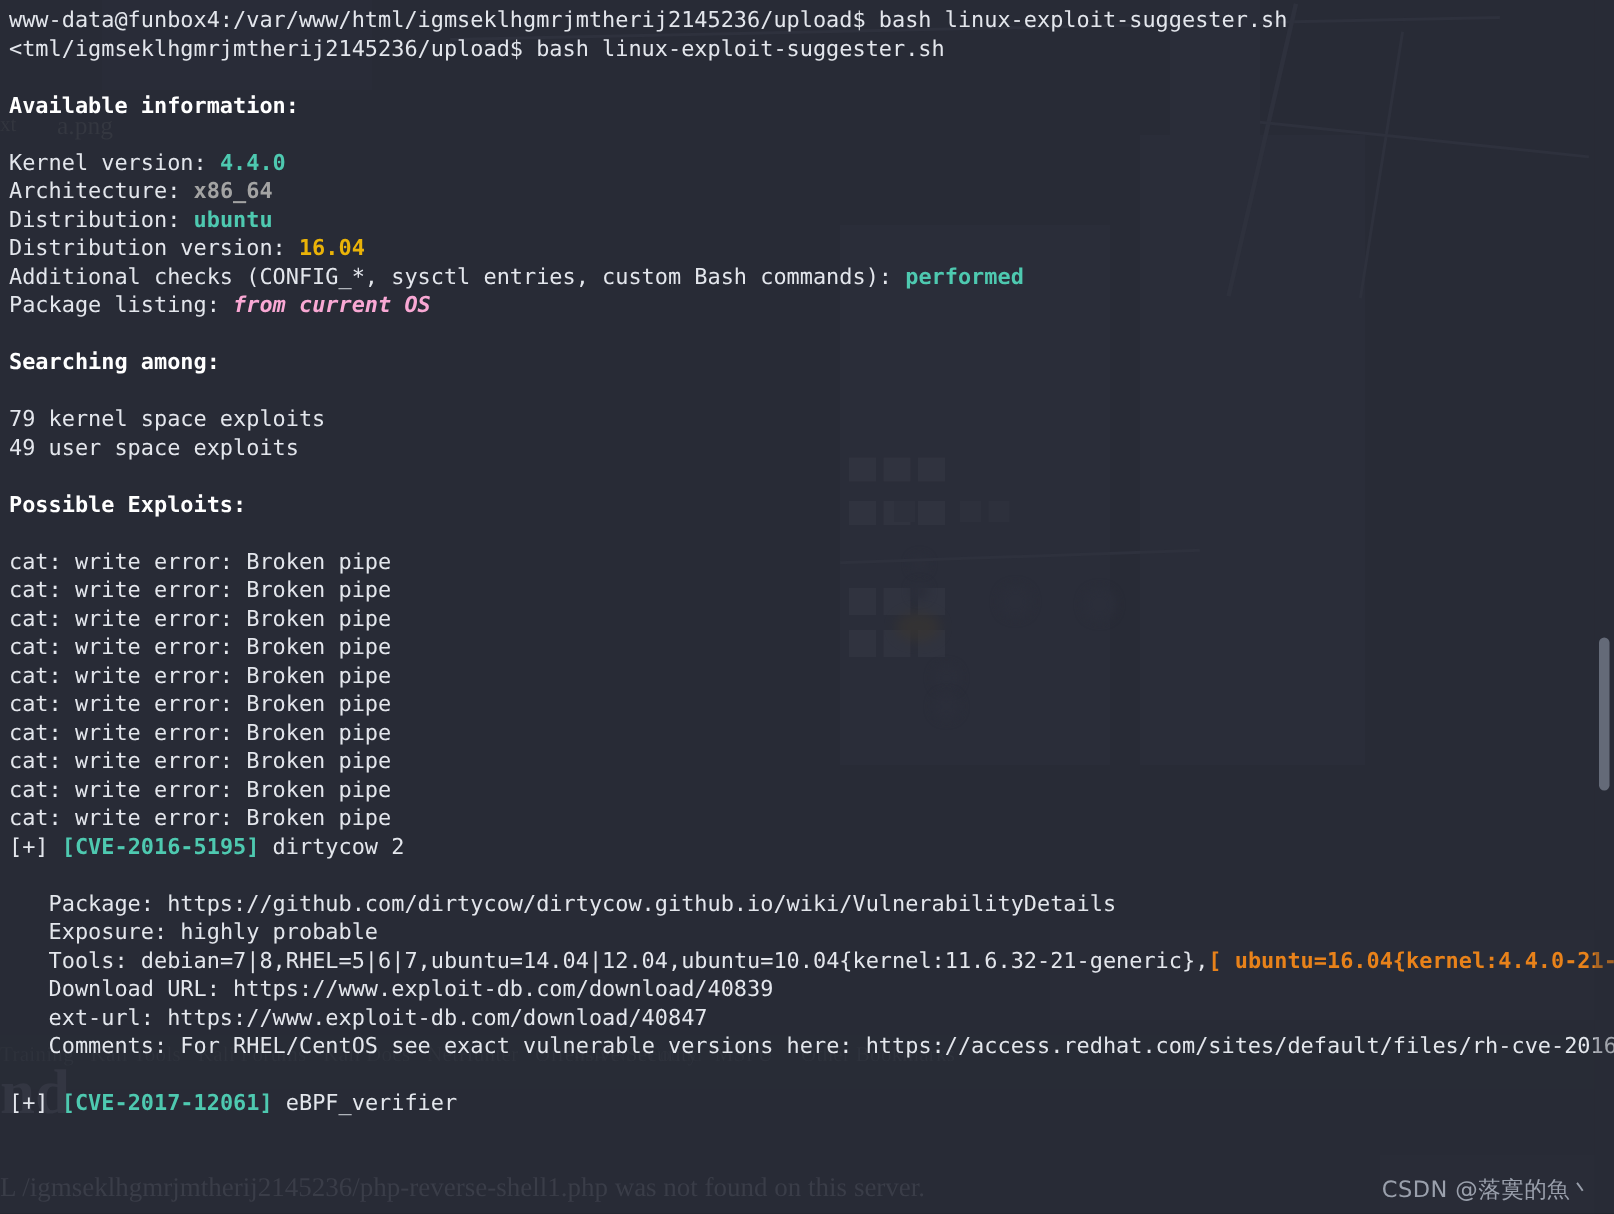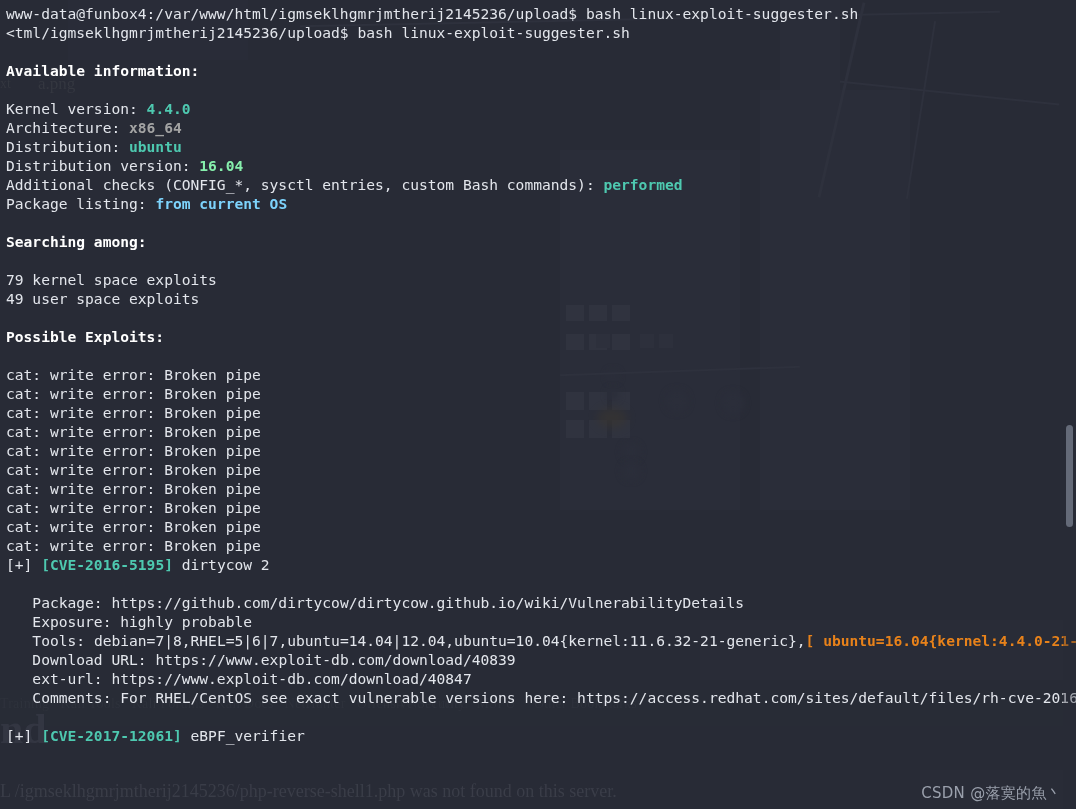--- a/index.html
+++ b/index.html
@@ -155,23 +155,23 @@
     <div class="line"><span class="plain">www-data@funbox4:/var/www/html/igmseklhgmrjmtherij2145236/upload$ bash linux-exploit-suggester.sh</span></div>
     <div class="line"><span class="plain">&lt;tml/igmseklhgmrjmtherij2145236/upload$ bash linux-exploit-suggester.sh</span></div>
     <div class="line blank"></div>
 
     <div class="line"><span class="white-bold">Available information:</span></div>
     <div class="line blank"></div>
 
     <div class="line"><span class="plain">Kernel version: </span><span class="cyan" style="color: rgb(78, 201, 176);">4.4.0</span></div>
     <div class="line"><span class="plain">Architecture: </span><span class="cyan" style="color: #a3a3a3;">x86_64</span></div>
     <div class="line"><span class="plain">Distribution: </span><span class="cyan" style="color: rgb(78, 201, 176);">ubuntu</span></div>
-    <div class="line"><span class="plain">Distribution version: </span><span class="cyan" style="color: #86efac;">16.04</span></div>
+    <div class="line"><span class="plain">Distribution version: </span><span class="cyan" style="color: #eab308;">16.04</span></div>
     <div class="line"><span class="plain">Additional checks (CONFIG_*, sysctl entries, custom Bash commands): </span><span class="cyan" style="color: rgb(78, 201, 176);">performed</span></div>
-    <div class="line"><span class="plain">Package listing: </span><span class="cyan" style="color: #7dd3fc;">from current OS</span></div>
+    <div class="line"><span class="plain">Package listing: </span><span class="cyan" style="color: #f9a8d4; font-style: italic;">from current OS</span></div>
     <div class="line blank"></div>
 
     <div class="line"><span class="white-bold">Searching among:</span></div>
     <div class="line blank"></div>
 
     <div class="line"><span class="plain">79 kernel space exploits</span></div>
     <div class="line"><span class="plain">49 user space exploits</span></div>
     <div class="line blank"></div>
 
     <div class="line"><span class="white-bold">Possible Exploits:</span></div>

